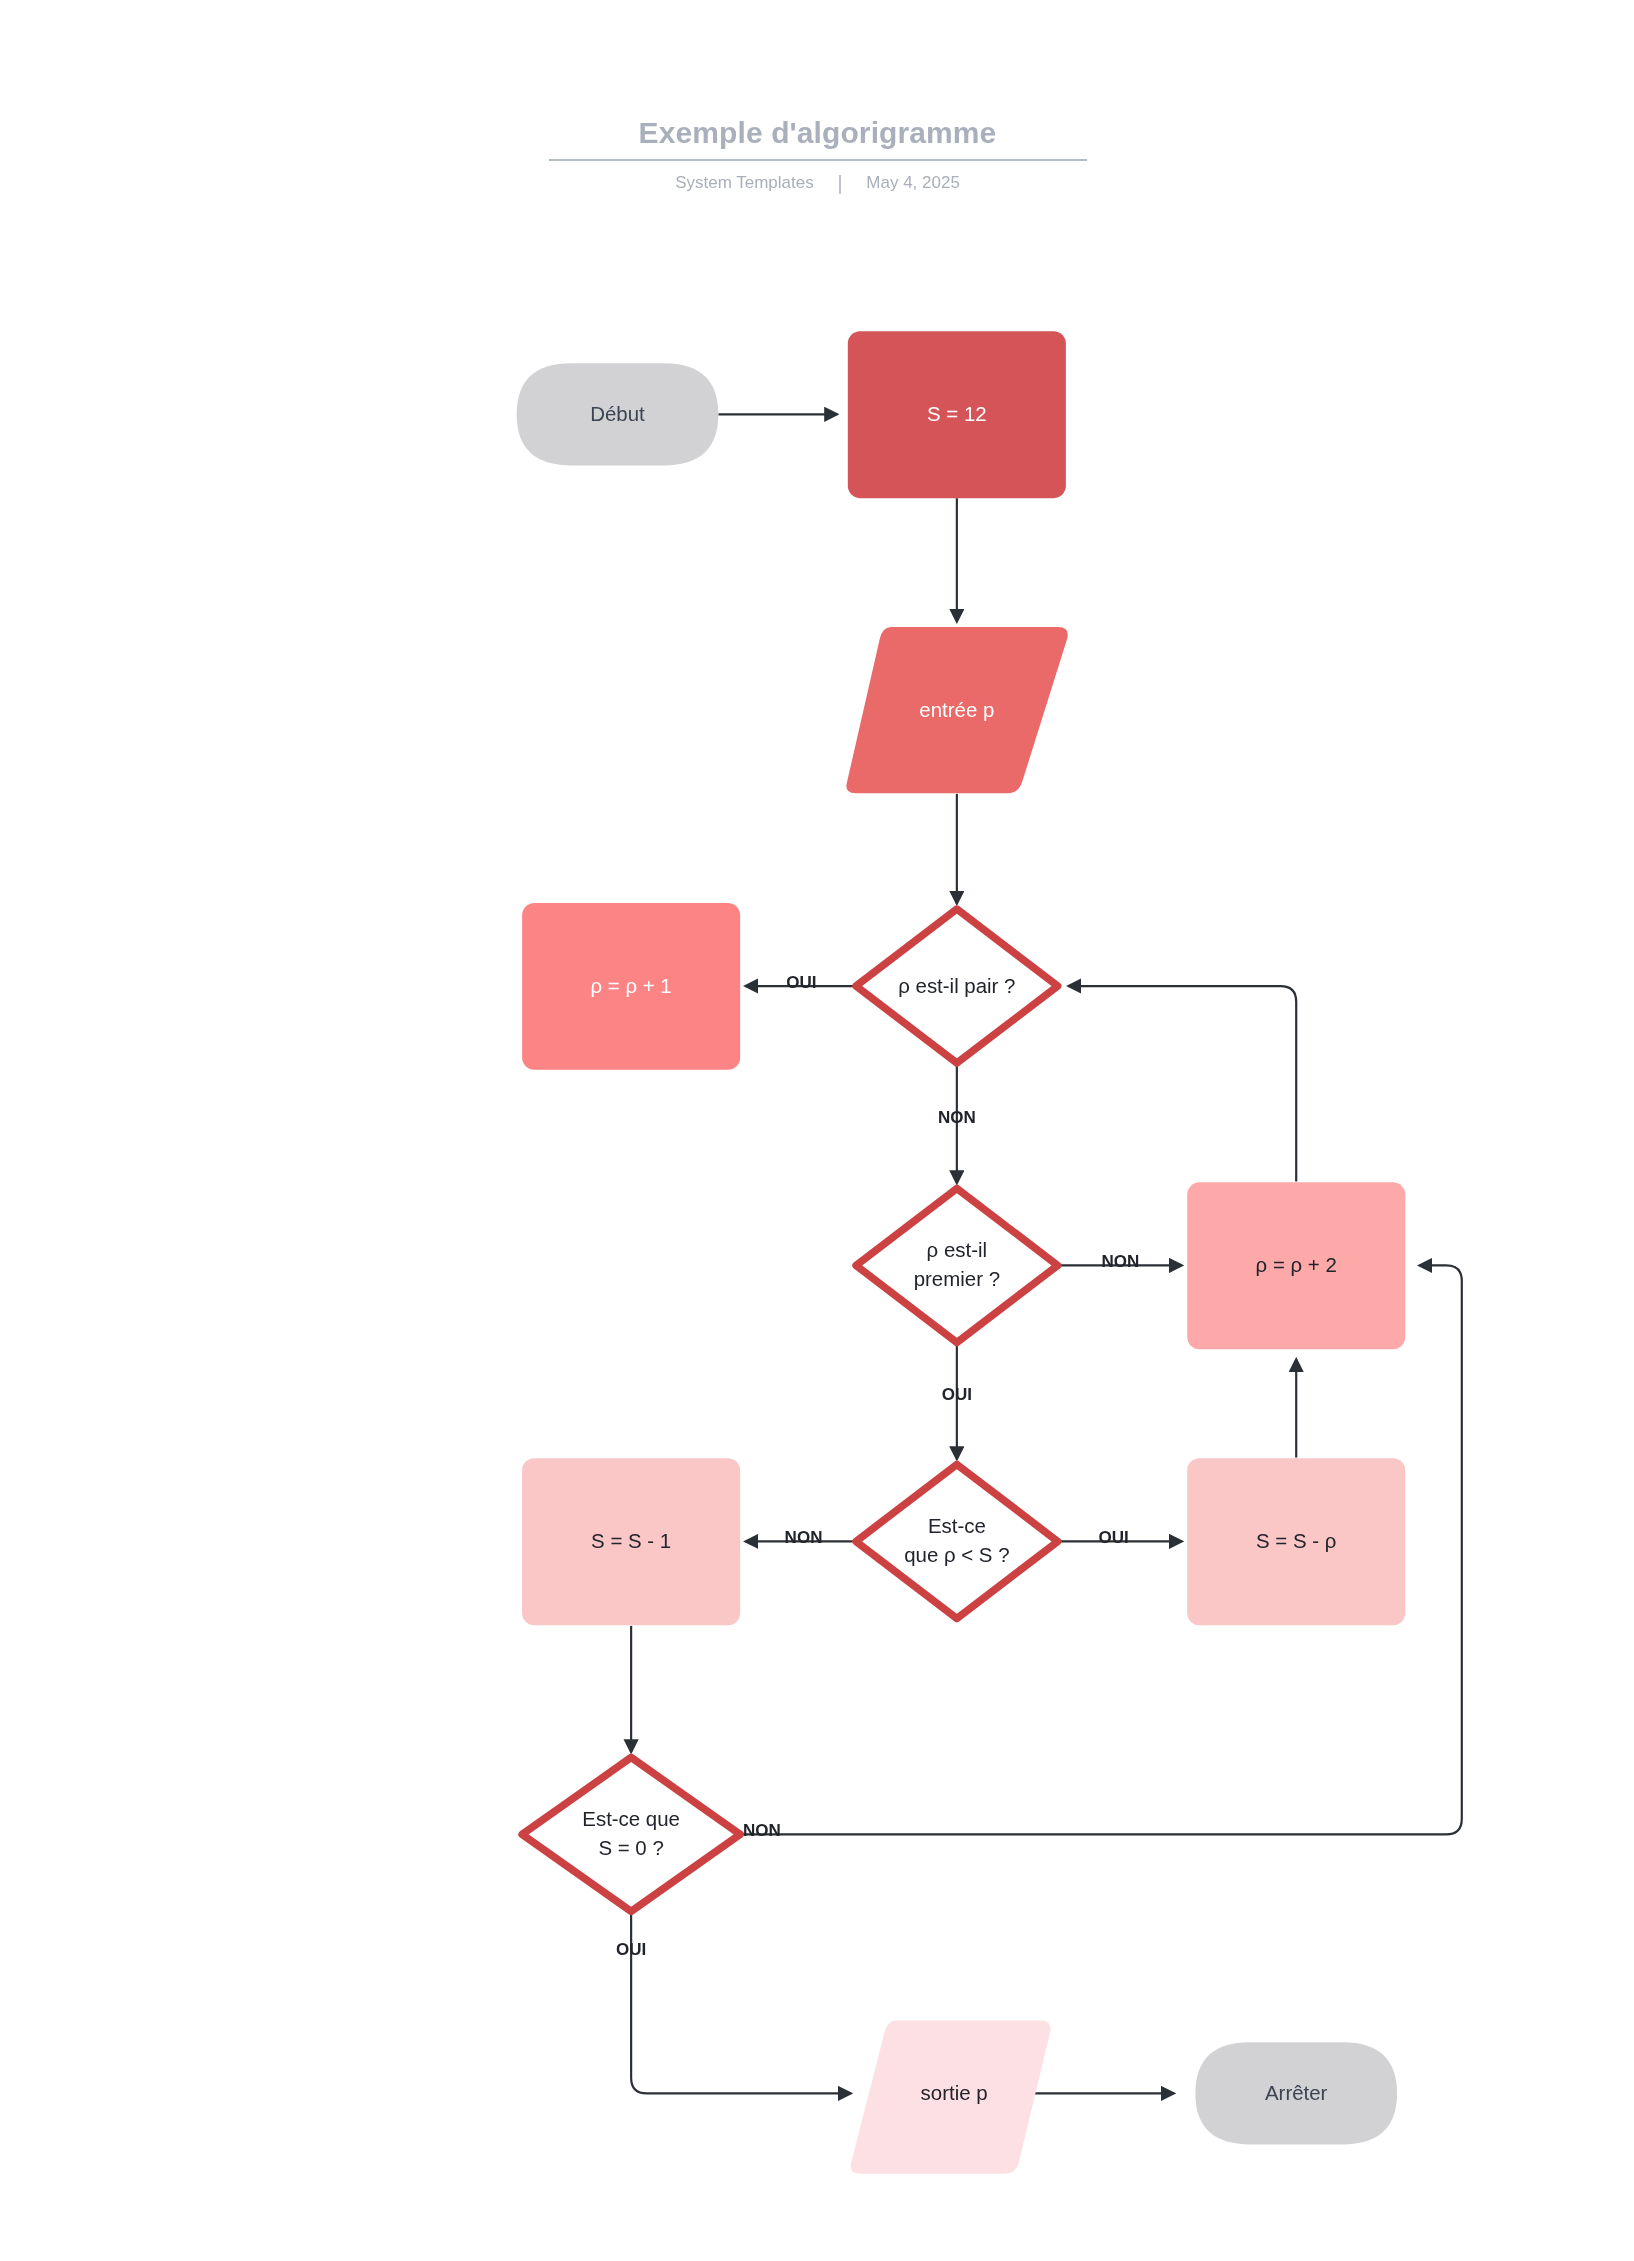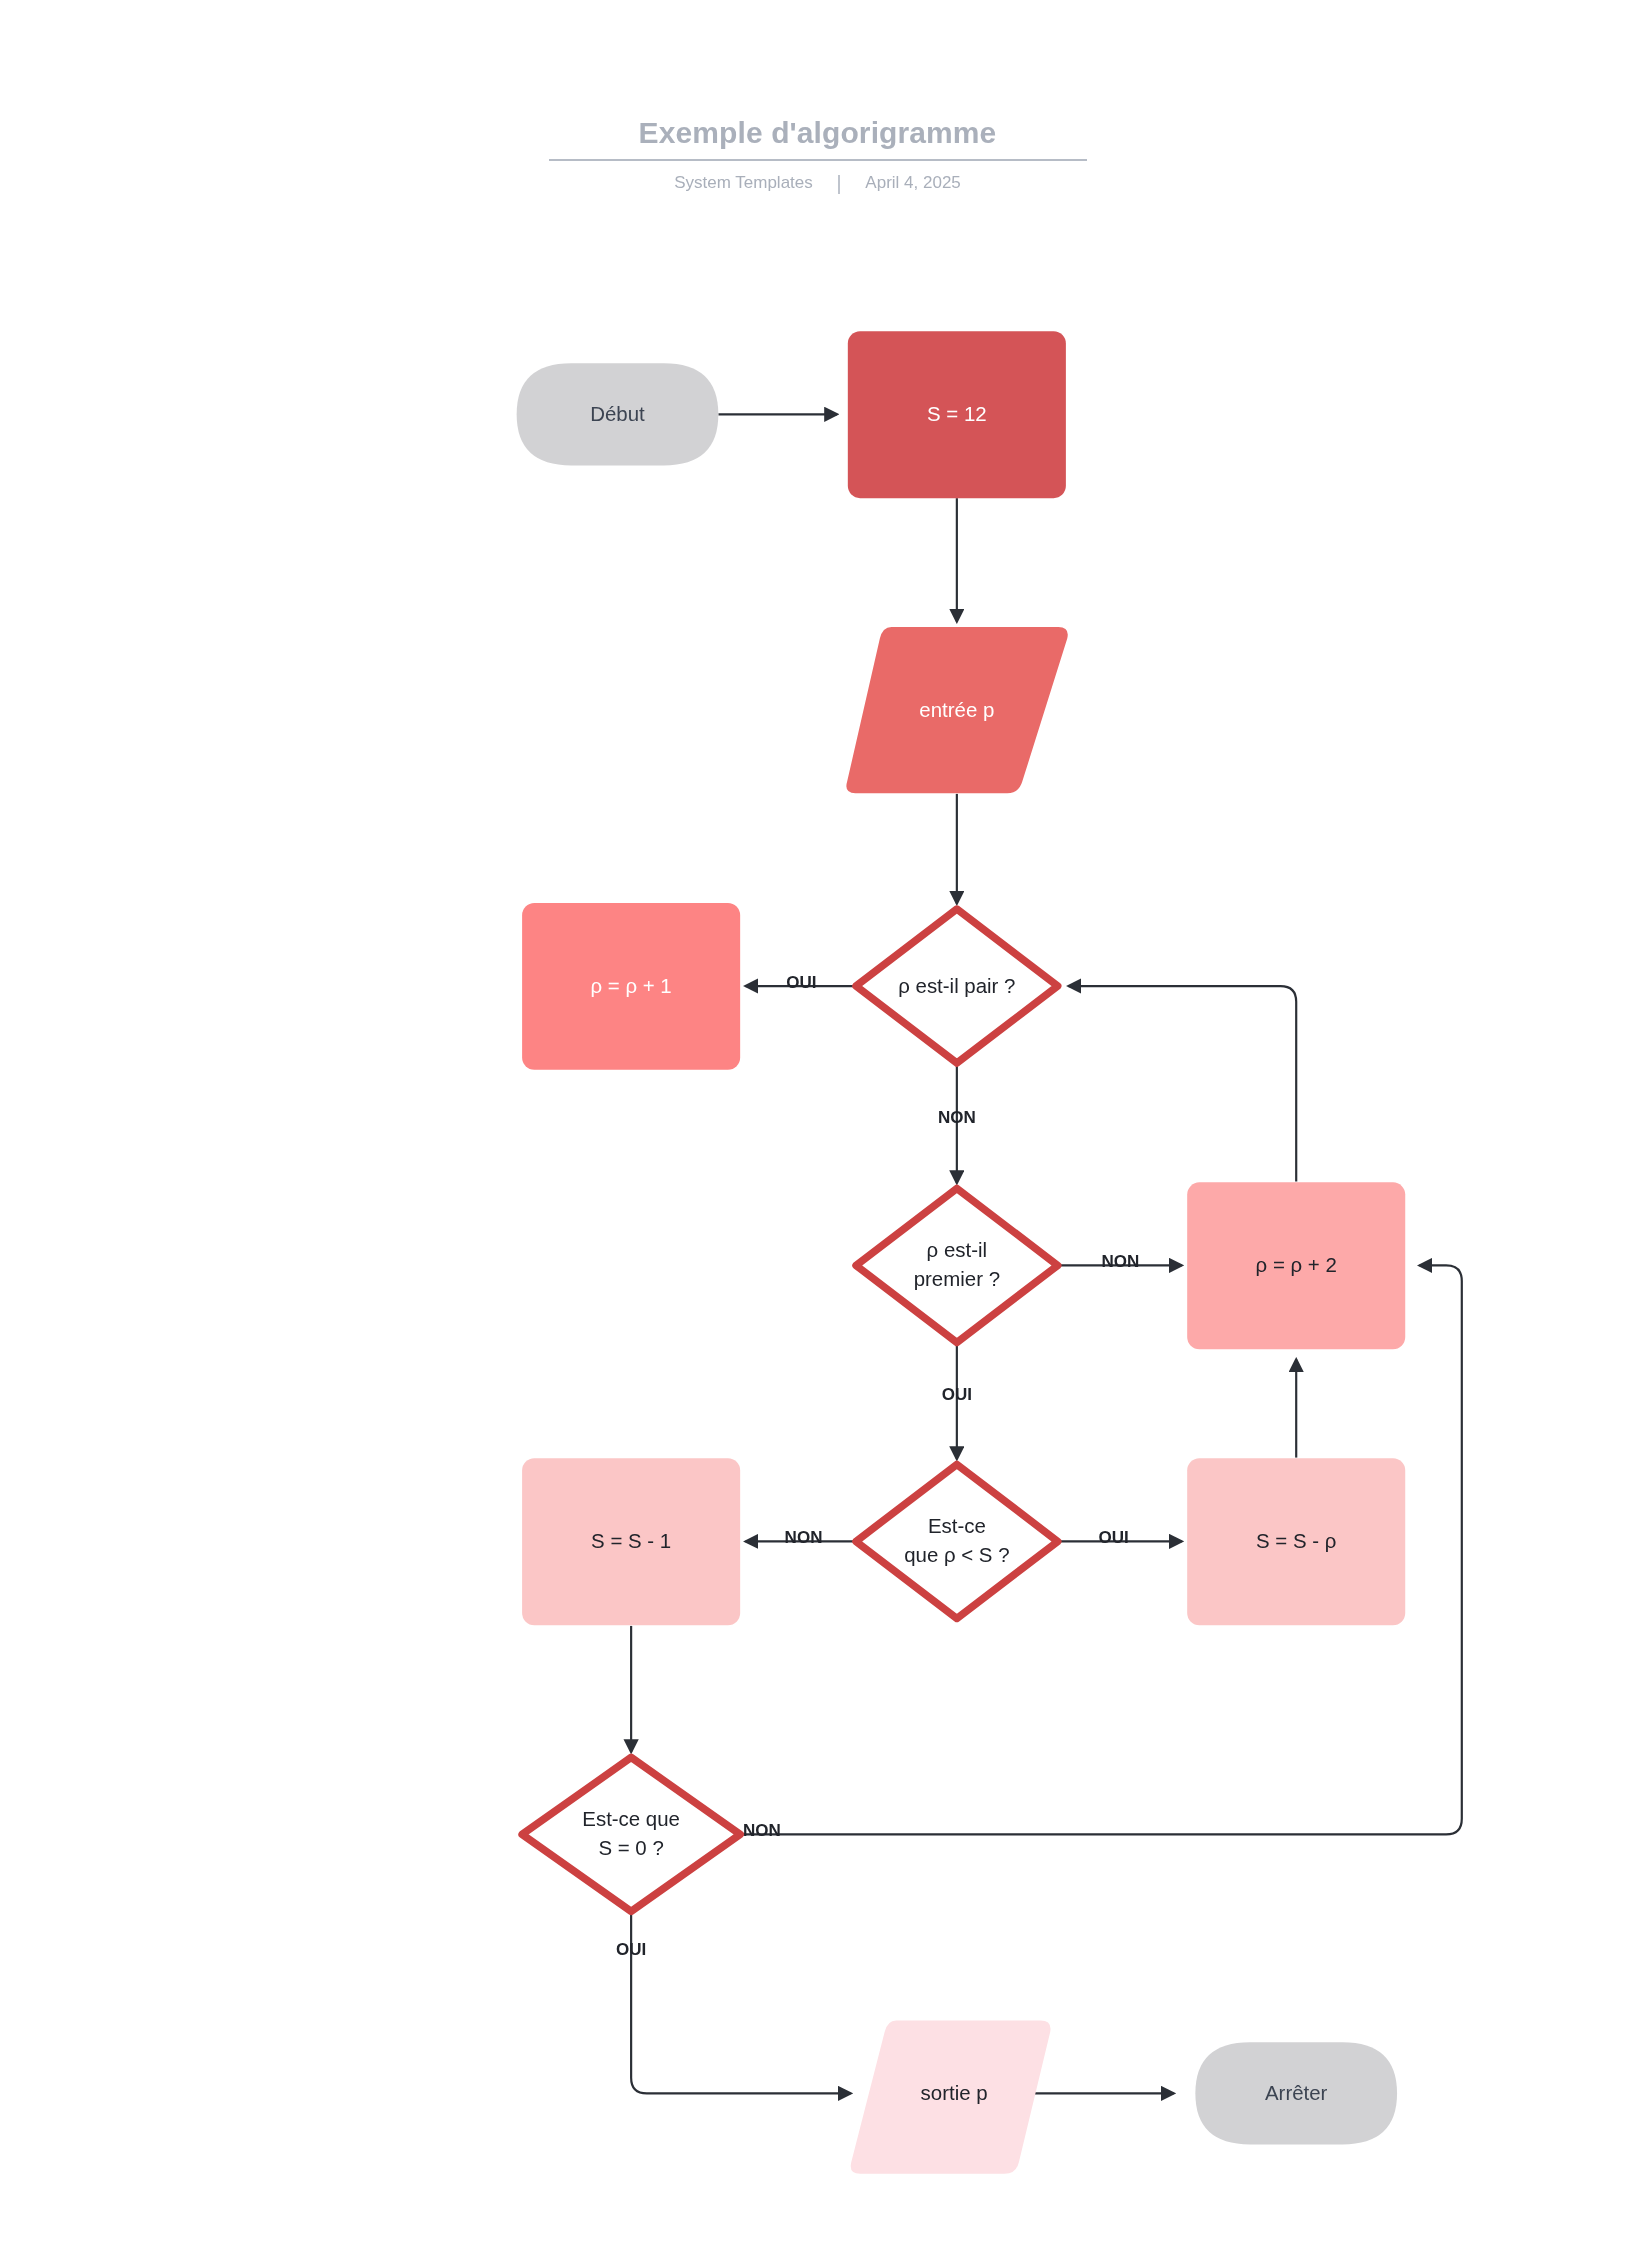--- a/index.html
+++ b/index.html
@@ -102,21 +102,21 @@
 <body>
 
 <div class="page">
 
   <div class="doc-header">
     <div class="doc-title">Exemple d'algorigramme</div>
     <div class="title-rule"></div>
     <div class="doc-sub">
       <span>System Templates</span>
       <span class="sub-sep"></span>
-      <span>April 4, 2025</span>
+      <span>May 4, 2025</span>
     </div>
   </div>
 
   <div class="flow-canvas">
     <svg class="flow" viewBox="0 0 2399 3318" xmlns="http://www.w3.org/2000/svg">
       <defs>
         <marker id="arrow" viewBox="0 0 12 12" refX="10" refY="6" markerWidth="7" markerHeight="7" orient="auto-start-reverse">
           <path d="M 0 0 L 12 6 L 0 12 z" fill="#2b2f36"></path>
         </marker>
       </defs>

